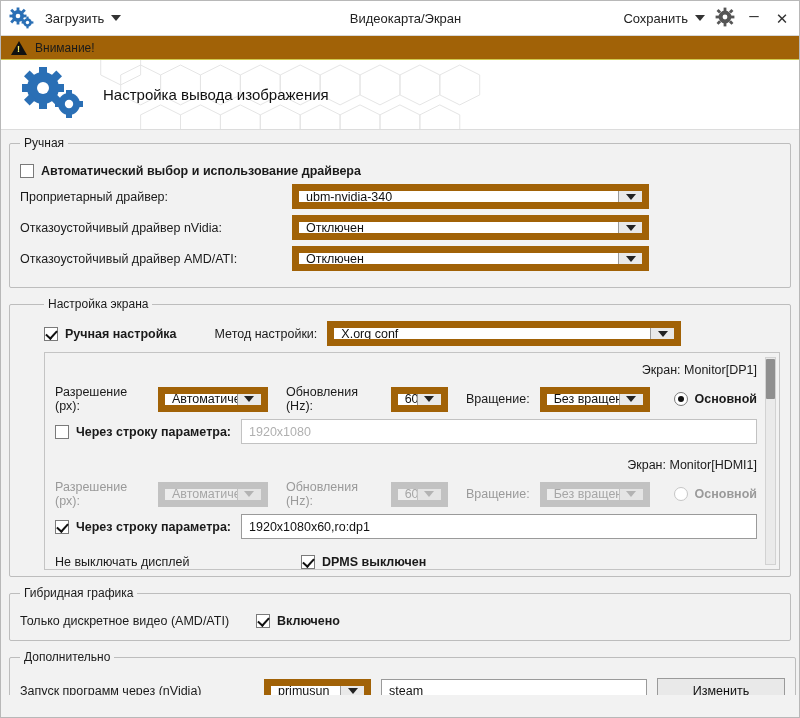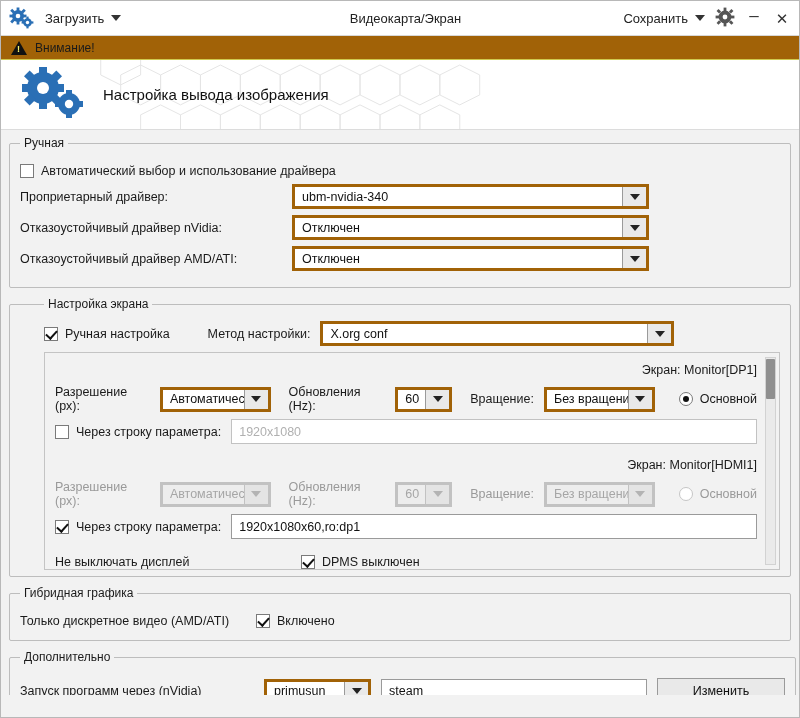--- a/index.html
+++ b/index.html
@@ -60,30 +60,30 @@
   .row { display:flex; align-items:center; gap:10px; margin:6px 0; }
   .lbl { font-size:12.5px; color:#1a1a1a; }
   .lbl.dim { color:#9a9a9a; }
 
   
   .cb { width:14px;height:14px;border:1px solid #7a7a7a;background:#fff;display:inline-block;position:relative;flex:none; }
   .cb.checked:after {
     content:""; position:absolute; left:3px; top:0px; width:5px; height:9px;
     border:solid #111; border-width:0 2px 2px 0; transform:rotate(42deg);
   }
-  .cb-wrap { display:flex; align-items:flex-start; gap:7px; }
+  .cb-wrap { display:flex; align-items:flex-start; gap:7px;font-weight:bold; }
 
   
   .rb { width:14px;height:14px;border:1px solid #7a7a7a;border-radius:50%;background:#fff;display:inline-block;position:relative;flex:none; }
   .rb.checked:after { content:""; position:absolute; left:3px; top:3px; width:6px;height:6px;border-radius:50%;background:#111; }
   .rb.dim { border-color:#c6c6c6; }
 
   
   .sel {
-    height:25px; background:#fff; border:3px solid #a16207; display:flex; align-items:center;
+    height:25px; background:#fff; border:7px solid #a16207; display:flex; align-items:center;
     position:relative; padding:0 28px 0 7px; font-size:12.5px; color:#111; white-space:nowrap; overflow:hidden;
   }
   .sel .arrowbox {
     position:absolute; right:0; top:0; bottom:0; width:24px; background:#e9e9e9;
     border-left:1px solid #9a9a9a; display:flex; align-items:center; justify-content:center;
   }
   .sel .arrowbox i { width:0;height:0;border-left:5px solid transparent;border-right:5px solid transparent;border-top:6px solid #222; display:block; }
   .sel.dim { background:#ededed; color:#a6a6a6; border-color:#c2c2c2; }
   .sel.dim .arrowbox { background:#e4e4e4; border-left-color:#c2c2c2; }
   .sel.dim .arrowbox i { border-top-color:#b3b3b3; }

